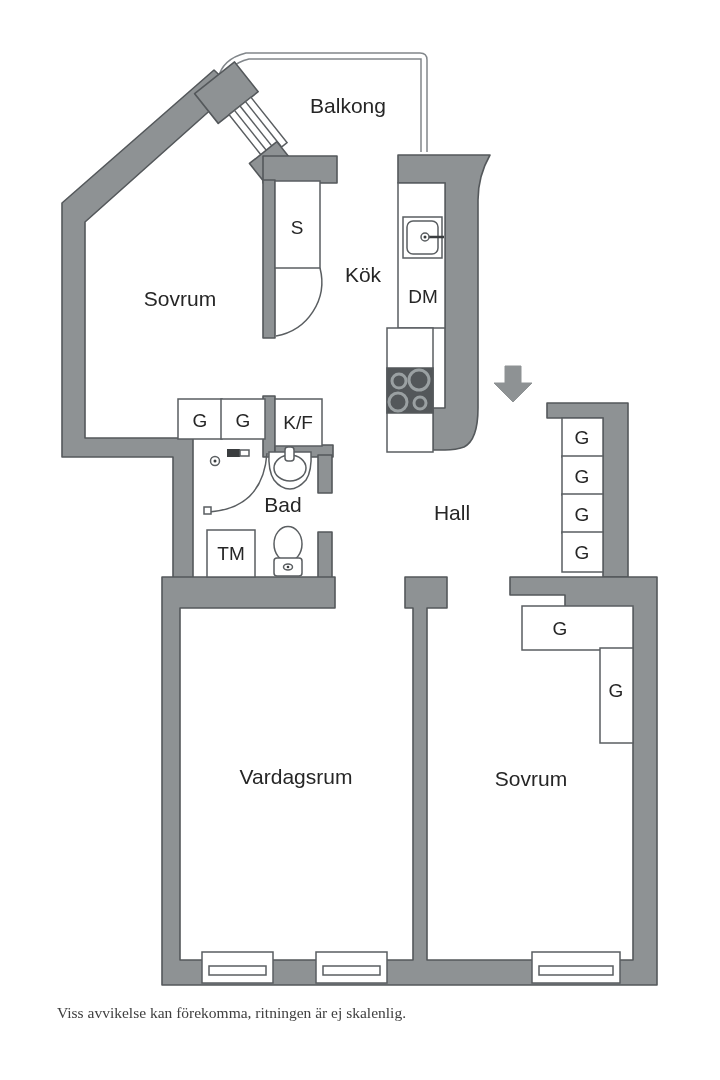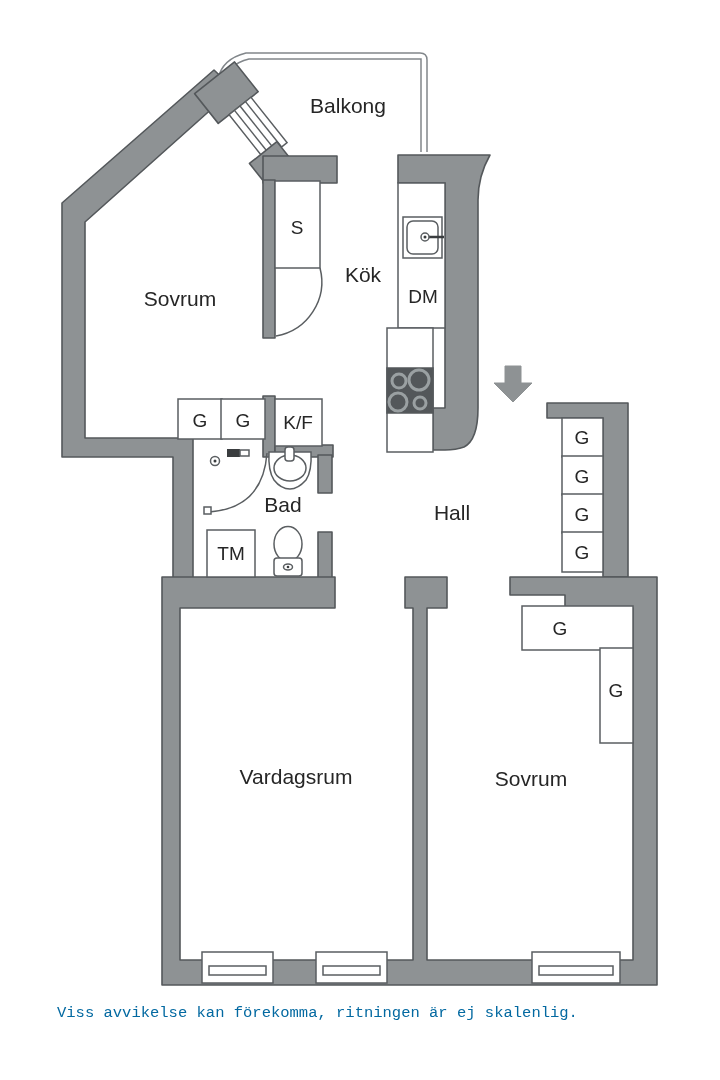--- a/index.html
+++ b/index.html
@@ -11,21 +11,21 @@
   .thin{fill:none;stroke:var(--fixture,#5a5e61);stroke-width:1.5;}
   .thinw{fill:#ffffff;stroke:var(--fixture,#5a5e61);stroke-width:1.5;}
   .rail{fill:none;stroke:#82878b;stroke-width:1.5;}
   .stove{fill:var(--stove,#53575a);stroke:var(--outline,#54585b);stroke-width:1.5;}
   .burner{fill:none;stroke:var(--burner,#9aa0a2);stroke-width:3;}
   .darkdot{fill:#3a3d3f;}
   .darkline{stroke:#3a3d3f;stroke-width:2.5;fill:none;}
   text{font-family:"Liberation Sans","DejaVu Sans",sans-serif;fill:var(--text,#262626);}
   .lbl{font-size:21px;text-anchor:middle;}
   .sm{font-size:19px;text-anchor:middle;}
-  .disclaimer{position:absolute;left:57px;top:1004px;font-family:Liberation Mono, monospace;font-size:15.5px;color:#0369a1;}
+  .disclaimer{position:absolute;left:57px;top:1004px;font-family:Liberation Serif, serif;font-size:15.5px;color:#404040;}
 </style>
 </head>
 <body>
 
 <div class="stage">
   <svg width="720" height="1080" viewBox="0 0 720 1080">
 
     <path class="rail" d="M218,79 Q222,59 246,53 L420,53 Q427,53 427,60 L427,152"></path>
     <path class="rail" d="M223,85 Q227,64 249,59 L421,59 L421,152"></path>
 

